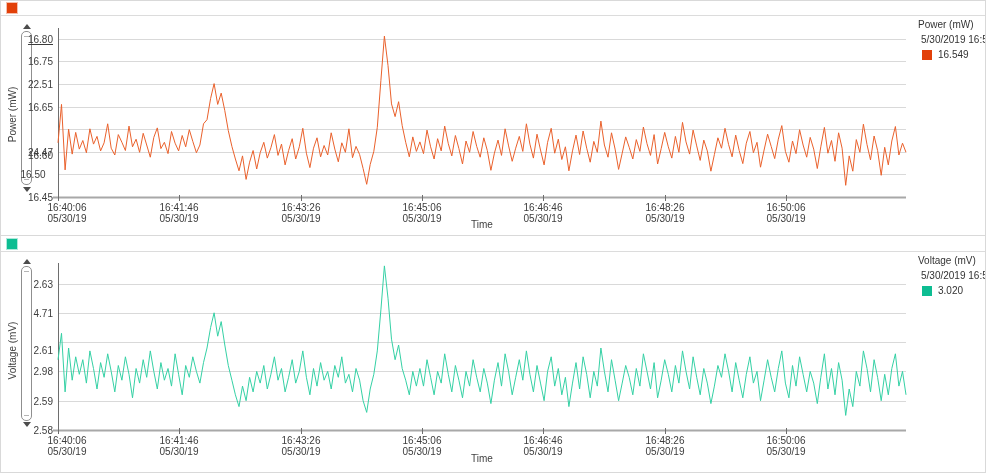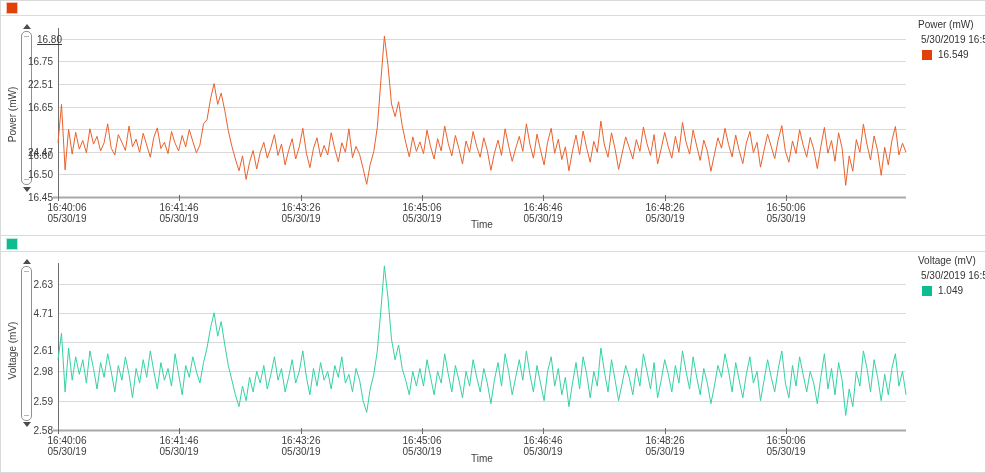--- a/index.html
+++ b/index.html
@@ -65,27 +65,27 @@
         <line x1="52" y1="196.5" x2="905" y2="196.5" stroke="#a8a8a8" stroke-width="2"></line>
         <line x1="57.5" y1="194" x2="57.5" y2="200" stroke="#6e6e6e" stroke-width="1"></line>
         <line x1="178.5" y1="194" x2="178.5" y2="200" stroke="#6e6e6e" stroke-width="1"></line>
         <line x1="300.5" y1="194" x2="300.5" y2="200" stroke="#6e6e6e" stroke-width="1"></line>
         <line x1="421.5" y1="194" x2="421.5" y2="200" stroke="#6e6e6e" stroke-width="1"></line>
         <line x1="542.5" y1="194" x2="542.5" y2="200" stroke="#6e6e6e" stroke-width="1"></line>
         <line x1="664.5" y1="194" x2="664.5" y2="200" stroke="#6e6e6e" stroke-width="1"></line>
         <line x1="785.5" y1="194" x2="785.5" y2="200" stroke="#6e6e6e" stroke-width="1"></line>
         <polyline points="57.0,141.8 60.5,103.4 64.1,168.9 67.6,128.2 71.2,153.1 74.7,131.4 78.3,148.1 81.8,139.5 85.4,151.7 88.9,127.8 92.5,143.1 96.0,135.4 99.6,149.9 103.1,141.8 106.7,122.8 110.2,147.2 113.8,154.0 117.3,133.6 120.9,141.3 124.4,149.5 128.0,125.1 131.5,145.8 135.1,138.2 138.6,151.3 142.2,132.3 145.7,144.0 149.3,156.2 152.8,136.4 156.3,126.9 159.9,147.6 163.4,141.3 167.0,152.6 170.5,130.5 174.1,142.2 177.6,149.9 181.2,134.5 184.7,145.8 188.3,128.7 191.8,140.4 195.4,151.7 198.9,144.0 202.5,122.8 206.0,118.7 209.6,97.5 213.1,82.6 216.7,103.4 220.2,92.1 223.8,109.7 227.3,129.6 230.9,145.4 234.4,158.0 238.0,169.8 241.5,154.9 245.1,178.4 248.6,161.2 252.1,149.5 255.7,168.0 259.2,151.7 262.8,141.3 266.3,157.1 269.9,146.7 273.4,133.6 277.0,154.4 280.5,143.1 284.1,163.9 287.6,149.5 291.2,137.7 294.7,158.0 298.3,145.8 301.8,127.3 305.4,152.2 308.9,166.6 312.5,147.2 316.0,136.8 319.6,155.8 323.1,144.5 326.7,154.0 330.2,131.8 333.8,148.1 337.3,160.8 340.8,141.8 344.4,151.3 347.9,127.8 351.5,156.7 355.0,145.4 358.6,153.5 362.1,167.5 365.7,183.3 369.2,163.5 372.8,150.4 376.3,126.4 379.9,79.4 383.4,35.1 387.0,64.5 390.5,102.9 394.1,115.6 397.6,100.7 401.2,124.6 404.7,141.3 408.3,155.8 411.8,135.9 415.4,150.4 418.9,140.9 422.5,152.6 426.0,129.1 429.6,145.8 433.1,158.0 436.6,137.7 440.2,149.9 443.7,125.1 447.3,142.7 450.8,154.9 454.4,134.5 457.9,147.6 461.5,163.0 465.0,140.0 468.6,151.3 472.1,130.5 475.7,145.4 479.2,156.2 482.8,136.8 486.3,149.5 489.9,169.3 493.4,152.2 497.0,139.1 500.5,154.4 504.1,127.8 507.6,144.9 511.2,160.3 514.7,147.2 518.3,135.4 521.8,150.4 525.4,122.8 528.9,143.1 532.4,157.1 536.0,133.2 539.5,149.0 543.1,163.9 546.6,141.3 550.2,127.3 553.7,152.2 557.3,138.2 560.8,158.5 564.4,145.8 567.9,169.8 571.5,149.9 575.0,134.1 578.6,153.5 582.1,130.0 585.7,147.2 589.2,161.2 592.8,140.4 596.3,151.3 599.9,120.1 603.4,144.0 607.0,156.2 610.5,131.8 614.1,148.1 617.6,168.4 621.2,152.2 624.7,135.9 628.2,146.3 631.8,158.0 635.3,138.6 638.9,150.4 642.4,126.0 646.0,142.7 649.5,154.4 653.1,133.6 656.6,163.0 660.2,147.6 663.7,131.4 667.3,145.8 670.8,157.1 674.4,135.4 677.9,151.3 681.5,121.4 685.0,140.9 688.6,153.1 692.1,129.1 695.7,144.9 699.2,159.4 702.8,139.1 706.3,149.9 709.9,170.2 713.4,153.5 716.9,136.8 720.5,147.2 724.0,127.3 727.6,143.6 731.1,155.8 734.7,134.1 738.2,149.5 741.8,162.6 745.3,142.2 748.9,130.5 752.4,151.7 756.0,141.3 759.5,166.2 763.1,149.0 766.6,133.2 770.2,145.4 773.7,157.6 777.3,138.2 780.8,124.6 784.4,150.4 787.9,161.2 791.5,140.0 795.0,152.6 798.6,128.7 802.1,144.0 805.7,156.2 809.2,136.4 812.7,148.1 816.3,167.5 819.8,145.8 823.4,126.4 826.9,152.2 830.5,139.5 834.0,160.3 837.6,131.8 841.1,147.2 844.7,184.3 848.2,154.9 851.8,170.2 855.3,138.6 858.9,151.3 862.4,123.2 866.0,143.6 869.5,158.9 873.1,135.0 876.6,149.5 880.2,174.3 883.7,146.3 887.3,163.9 890.8,140.0 894.4,125.5 897.9,154.0 901.5,142.2 905.0,151.3" fill="none" stroke="#ea612c" stroke-width="1" stroke-linejoin="round"></polyline>
       </svg>
-      <div class="y-tick-label" style="left: 21px; top: 32.5px; text-decoration: underline;">16.80</div>
+      <div class="y-tick-label" style="left: 12px; top: 32.5px; text-decoration: underline;">16.80</div>
       <div class="y-tick-label" style="left: 12px; top: 54.5px;">16.75</div>
       <div class="y-tick-label" style="left: 12px; top: 77.5px;">22.51</div>
       <div class="y-tick-label" style="left: 12px; top: 100.5px;">16.65</div>
       <div class="y-tick-label" style="left: 12px; top: 122.5px; margin-top: 26px;">16.60</div>
       <div class="y-tick-label" style="left: 12px; top: 145.5px;">24.47</div>
-      <div class="y-tick-label" style="left: 12px; top: 167.5px;">16.50</div>
+      <div class="y-tick-label" style="left: 12px; top: 167.5px; text-align: center;">16.50</div>
       <div class="y-tick-label" style="left: 12px; top: 190.5px;">16.45</div>
       <div class="x-tick-label" style="left: 34px; top: 201px;">
         <div>16:40:06</div>
         <div>05/30/19</div>
       </div>
       <div class="x-tick-label" style="left: 146px; top: 201px;">
         <div>16:41:46</div>
         <div>05/30/19</div>
       </div>
       <div class="x-tick-label" style="left: 268px; top: 201px;">
@@ -122,21 +122,21 @@
       </span>
       <span class="sb-arrow sb-down" style="top:185px;"></span>
     </div>
     <div class="ytitle" style="top:108px;">Voltage (mV)</div>
     <div class="xtitle" style="left:451px;top:216px;">Time</div>
     <div class="legend" style="top:16px;">
       <div class="lg-title">Voltage (mV)</div>
       <div class="lg-ts">5/30/2019 16:50:48</div>
       <div class="legend-row">
         <span class="legend-swatch" style="background: rgb(13, 189, 146);"></span>
-        <span>1.049</span>
+        <span>3.020</span>
       </div>
     </div>
   <svg width="986" height="237">
         <line x1="57" y1="47.5" x2="905" y2="47.5" stroke="#d9d9d9" stroke-width="1"></line>
         <line x1="57" y1="76.5" x2="905" y2="76.5" stroke="#d9d9d9" stroke-width="1"></line>
         <line x1="57" y1="105.5" x2="905" y2="105.5" stroke="#d9d9d9" stroke-width="1"></line>
         <line x1="57" y1="134.5" x2="905" y2="134.5" stroke="#d9d9d9" stroke-width="1"></line>
         <line x1="57" y1="164.5" x2="905" y2="164.5" stroke="#d9d9d9" stroke-width="1"></line>
         <line x1="57" y1="193.5" x2="905" y2="193.5" stroke="#d9d9d9" stroke-width="1"></line>
         <line x1="57.5" y1="26" x2="57.5" y2="193" stroke="#6e6e6e" stroke-width="1"></line>

